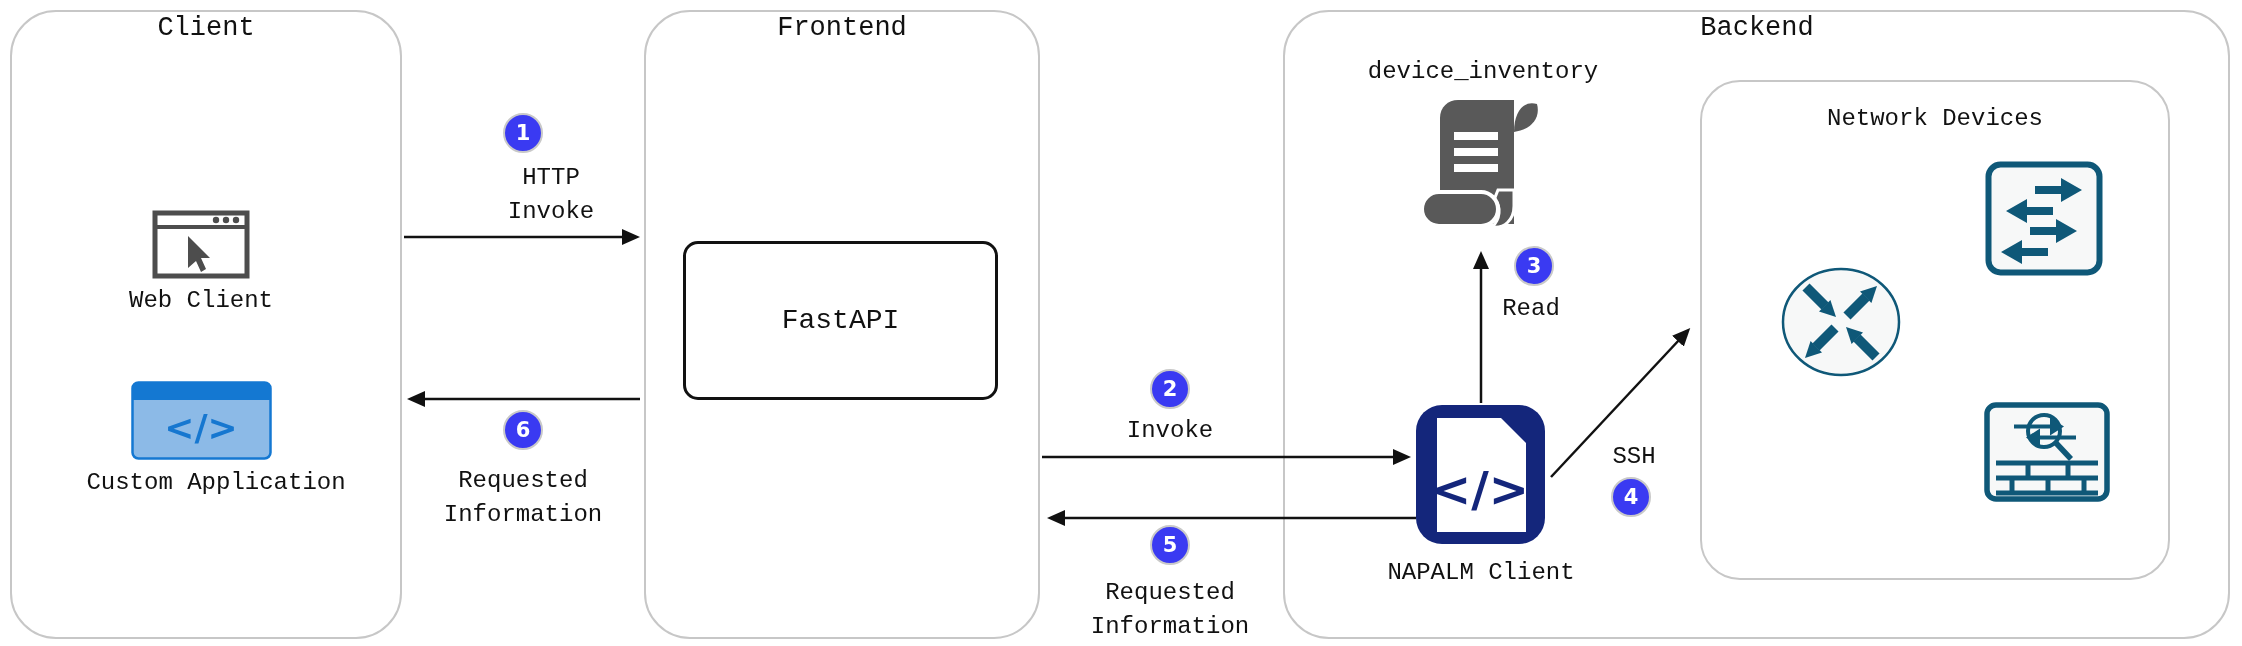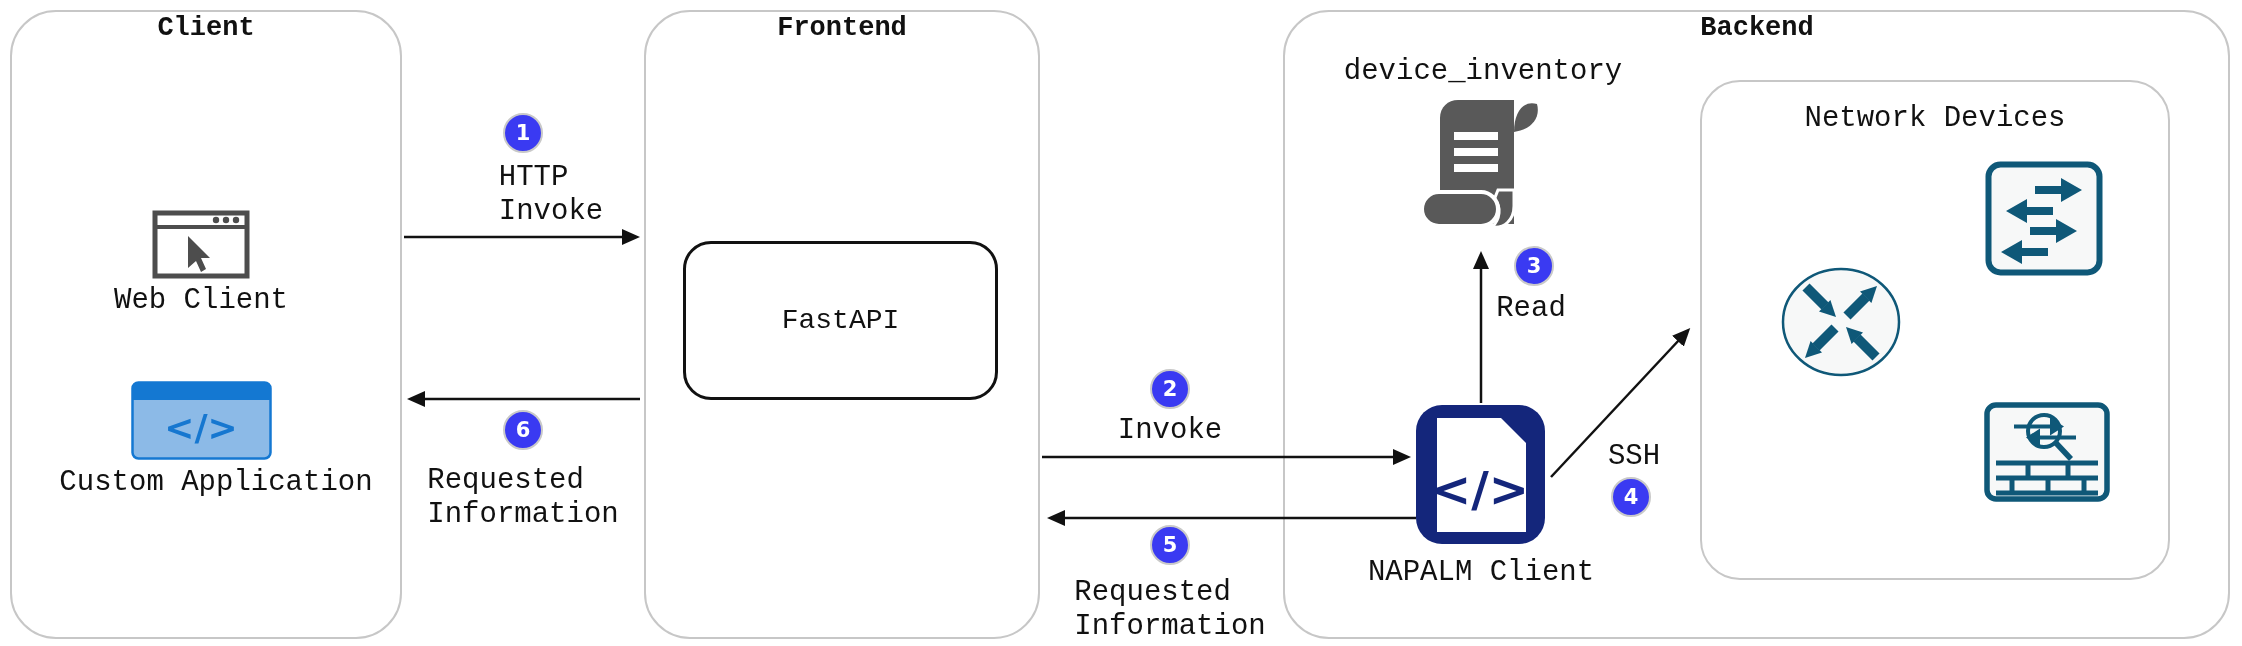--- a/index.html
+++ b/index.html
@@ -1,24 +1,24 @@
 <!DOCTYPE html>
 <html><head>
 <meta charset="utf-8">
 <style>
   html,body{margin:0;padding:0}
   body{width:2242px;height:646px;position:relative;background:#fff;overflow:hidden;
        font-family:"Liberation Mono",monospace;color:#111}
   .gbox{position:absolute;border:2px solid #c7c7c7;border-radius:46px;background:#fff;box-sizing:border-box}
   .subbox{position:absolute;border:2px solid #c7c7c7;border-radius:40px;background:#fff;box-sizing:border-box}
-  .nodebox{position:absolute;border:3px solid #111;border-radius:28px;background:#fff;box-sizing:border-box;
+  .nodebox{position:absolute;border:3px solid #111;border-radius:15px;background:#fff;box-sizing:border-box;
            display:flex;flex-direction:column;align-items:center;justify-content:center;
            font-size:28px;line-height:35px}
-  .title{position:absolute;transform:translateX(-50%);font-weight:bold;font-size:27px;white-space:nowrap}
-  .lbl{position:absolute;transform:translateX(-50%);font-size:29px;line-height:34px;text-align:left;white-space:nowrap}
+  .title{position:absolute;transform:translateX(-50%);font-weight:normal;font-size:27px;white-space:nowrap}
+  .lbl{position:absolute;transform:translateX(-50%);font-size:24px;line-height:34px;text-align:center;white-space:nowrap}
   .badge{position:absolute;width:40px;height:40px;border-radius:50%;background:#3a3af2;border:2px solid #c9c9c9;
          box-sizing:border-box;display:flex;align-items:center;justify-content:center;color:#fff;
          font-family:"DejaVu Sans",sans-serif;font-weight:bold;font-size:21px;transform:translate(-50%,-50%)}
   .icon{position:absolute}
   .overlay{position:absolute;left:0;top:0;pointer-events:none}
 </style>
 </head>
 <body>
 
 <div class="gbox" style="left:10px;top:10px;width:392px;height:629px"></div>

